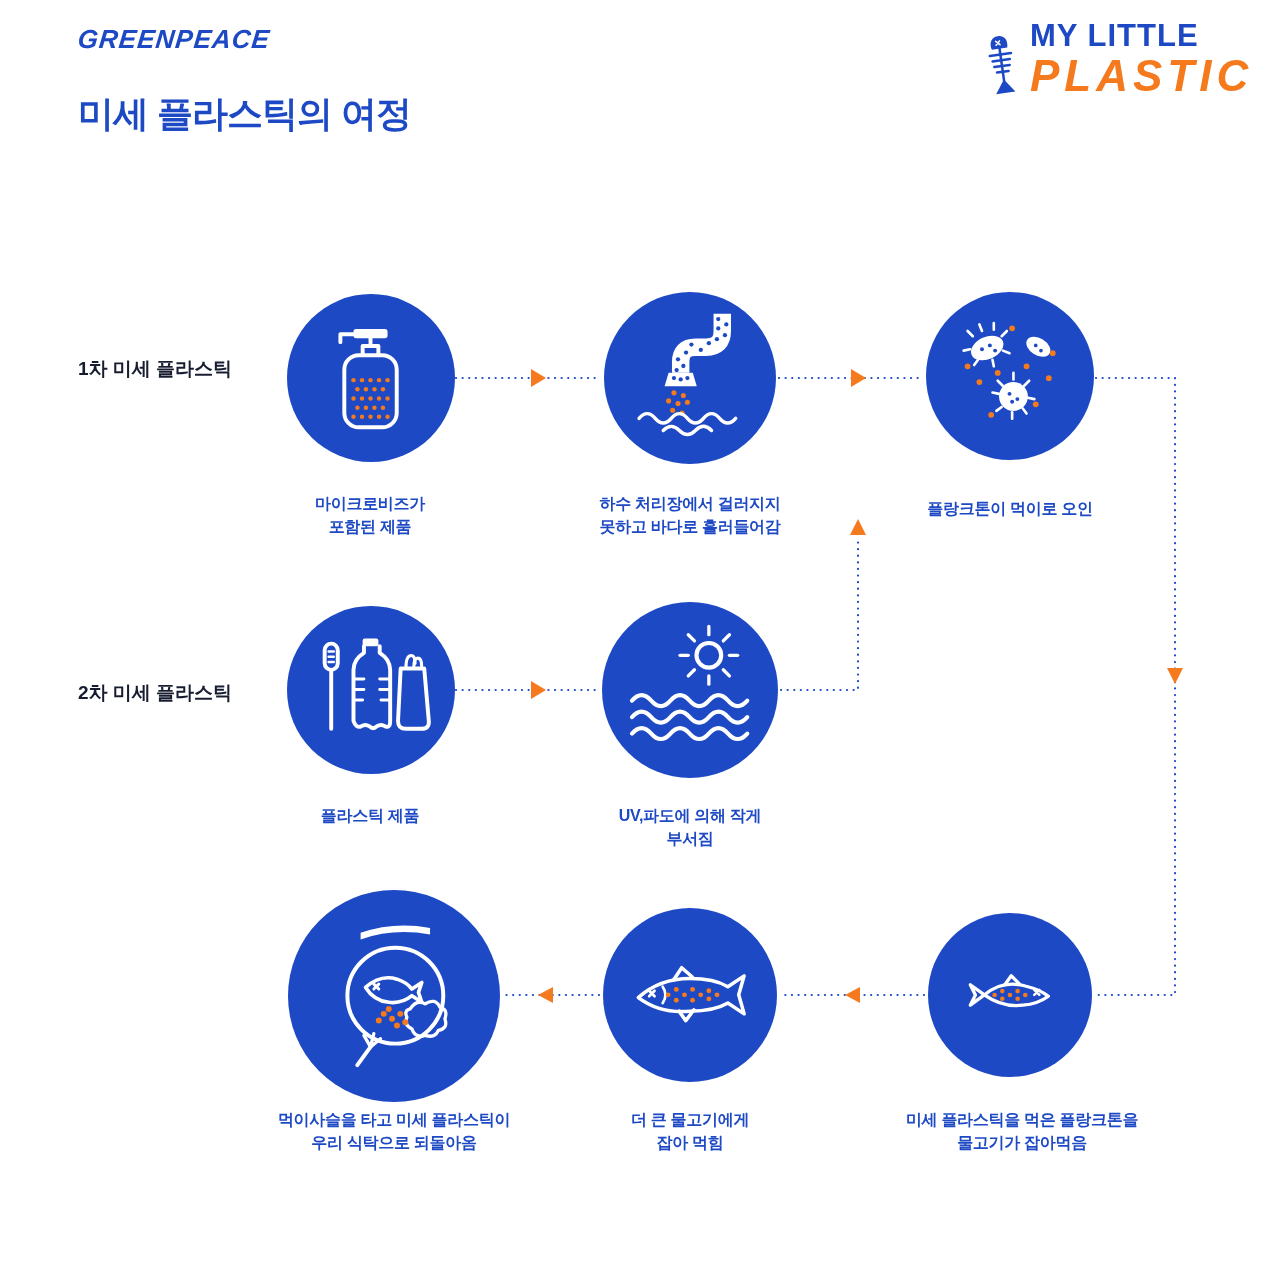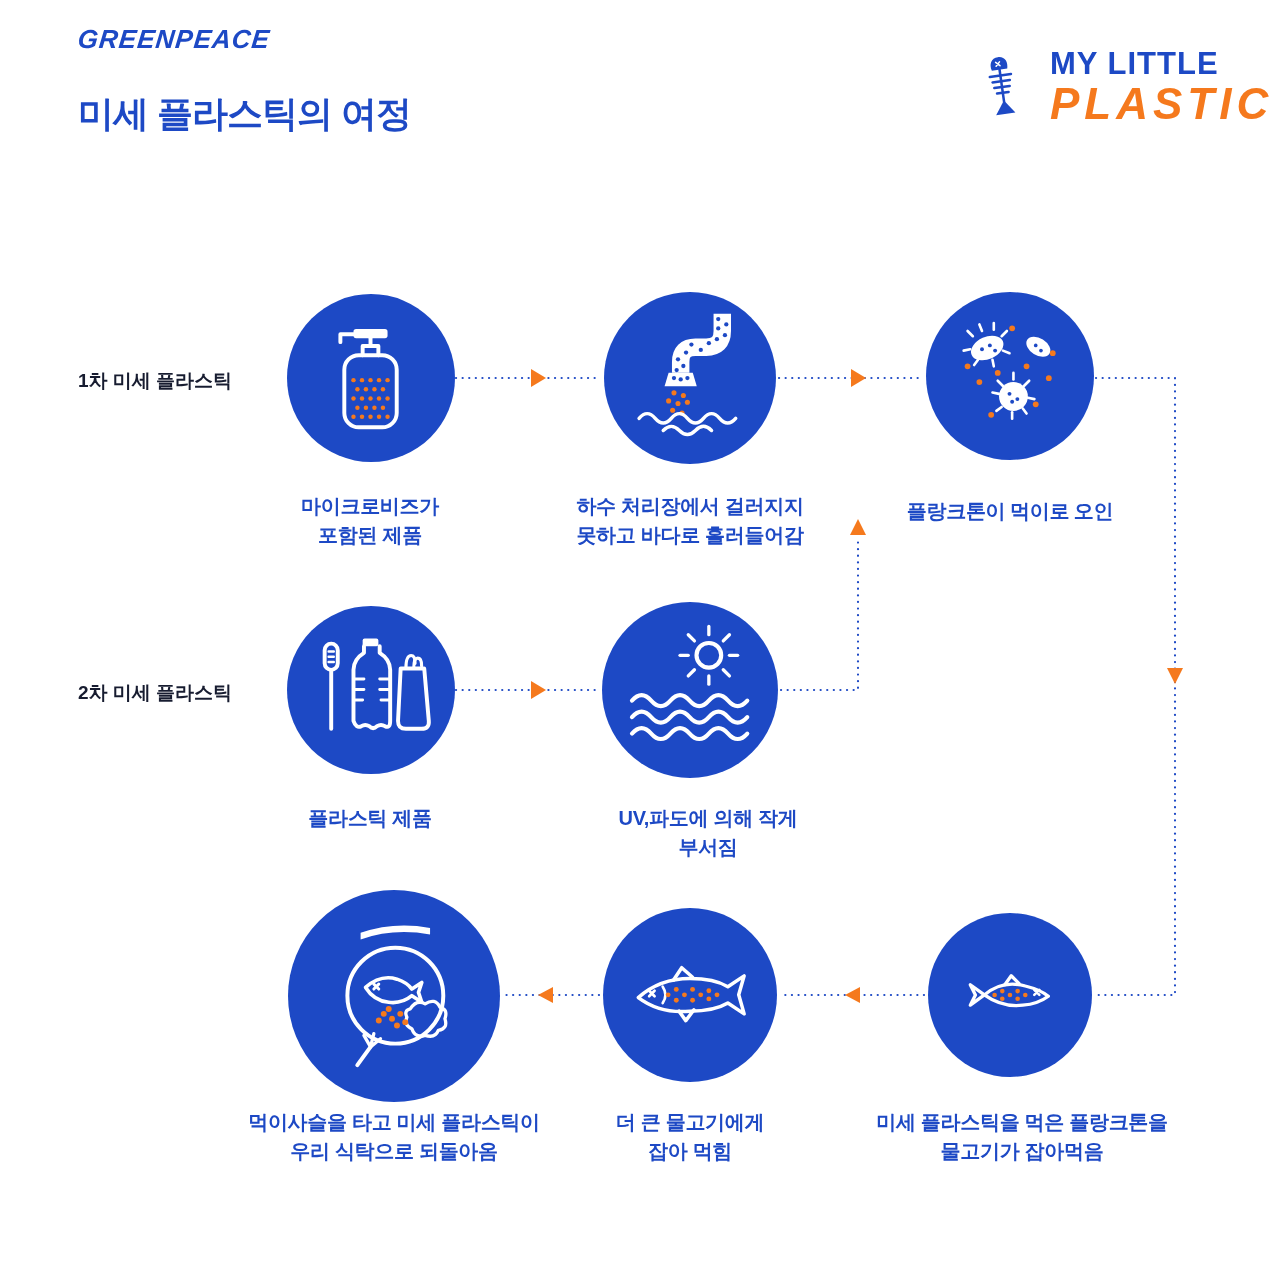--- a/index.html
+++ b/index.html
@@ -7,55 +7,55 @@
     --orange:#f5791d;
   }
   *{margin:0;padding:0;box-sizing:border-box;}
   body{font-family:"Liberation Sans","DejaVu Sans",sans-serif;background:#fff;}
   .canvas{position:relative;width:1280px;height:1280px;background:#ffffff;overflow:hidden;}
 
   .gp-logo{position:absolute;left:78px;top:24px;color:var(--blue);
     font-size:26px;font-weight:900;font-style:italic;letter-spacing:1px;
     transform:skewX(-6deg);}
 
-  .brand{position:absolute;left:982px;top:20px;display:flex;gap:28px;align-items:center;margin-top:28px;}
+  .brand{position:absolute;left:982px;top:20px;display:flex;gap:8px;align-items:flex-end;}
   .brand-fish{width:40px;height:66px;}
   .brand-text{line-height:1.05;}
   .brand-l1{color:var(--blue);font-size:31px;font-weight:900;letter-spacing:1px;}
   .brand-l2{color:var(--orange);font-size:44px;font-weight:900;letter-spacing:5px;font-style:italic;}
 
   .title{position:absolute;left:78px;top:90px;color:var(--blue);
     font-size:36px;font-weight:800;letter-spacing:-1px;}
 
   .row-label{position:absolute;color:#171c30;font-size:19px;font-weight:700;}
-  .rl1{left:78px;top:368px;}
+  .rl1{left:78px;top:356px;}
   .rl2{left:78px;top:680px;}
 
   .connectors{position:absolute;left:0;top:0;width:1280px;height:1280px;pointer-events:none;}
 
   .node-circle{position:absolute;border-radius:50%;background:var(--blue);
     display:flex;align-items:center;justify-content:center;}
   .node-circle svg{width:78%;height:78%;}
 
   .c1{left:287px;top:294px;width:168px;height:168px;}
   .c2{left:604px;top:292px;width:172px;height:172px;}
   .c3{left:926px;top:292px;width:168px;height:168px;}
   .c4{left:287px;top:606px;width:168px;height:168px;}
   .c5{left:602px;top:602px;width:176px;height:176px;}
   .c6{left:928px;top:913px;width:164px;height:164px;}
   .c7{left:603px;top:908px;width:174px;height:174px;}
   .c8{left:288px;top:890px;width:212px;height:212px;}
 
-  .caption{position:absolute;color:var(--blue);font-size:20px;line-height:1.45;
+  .caption{position:absolute;color:var(--blue);font-size:16px;line-height:1.45;
     font-weight:600;text-align:center;white-space:pre-line;letter-spacing:-0.3px;}
   .cap1{left:200px;top:492px;width:340px;}
   .cap2{left:510px;top:492px;width:360px;}
-  .cap3{left:830px;top:497px;width:360px;font-family:Liberation Serif, serif;}
+  .cap3{left:830px;top:497px;width:360px;}
   .cap4{left:200px;top:804px;width:340px;text-align:center;}
-  .cap5{left:528px;top:804px;width:360px;}
+  .cap5{left:510px;top:804px;width:360px;}
   .cap6{left:812px;top:1108px;width:420px;}
   .cap7{left:520px;top:1108px;width:340px;}
   .cap8{left:174px;top:1108px;width:440px;}
 </style>
 </head>
 <body>
 
 <div class="canvas">
 
   <div class="gp-logo">GREENPEACE</div>

